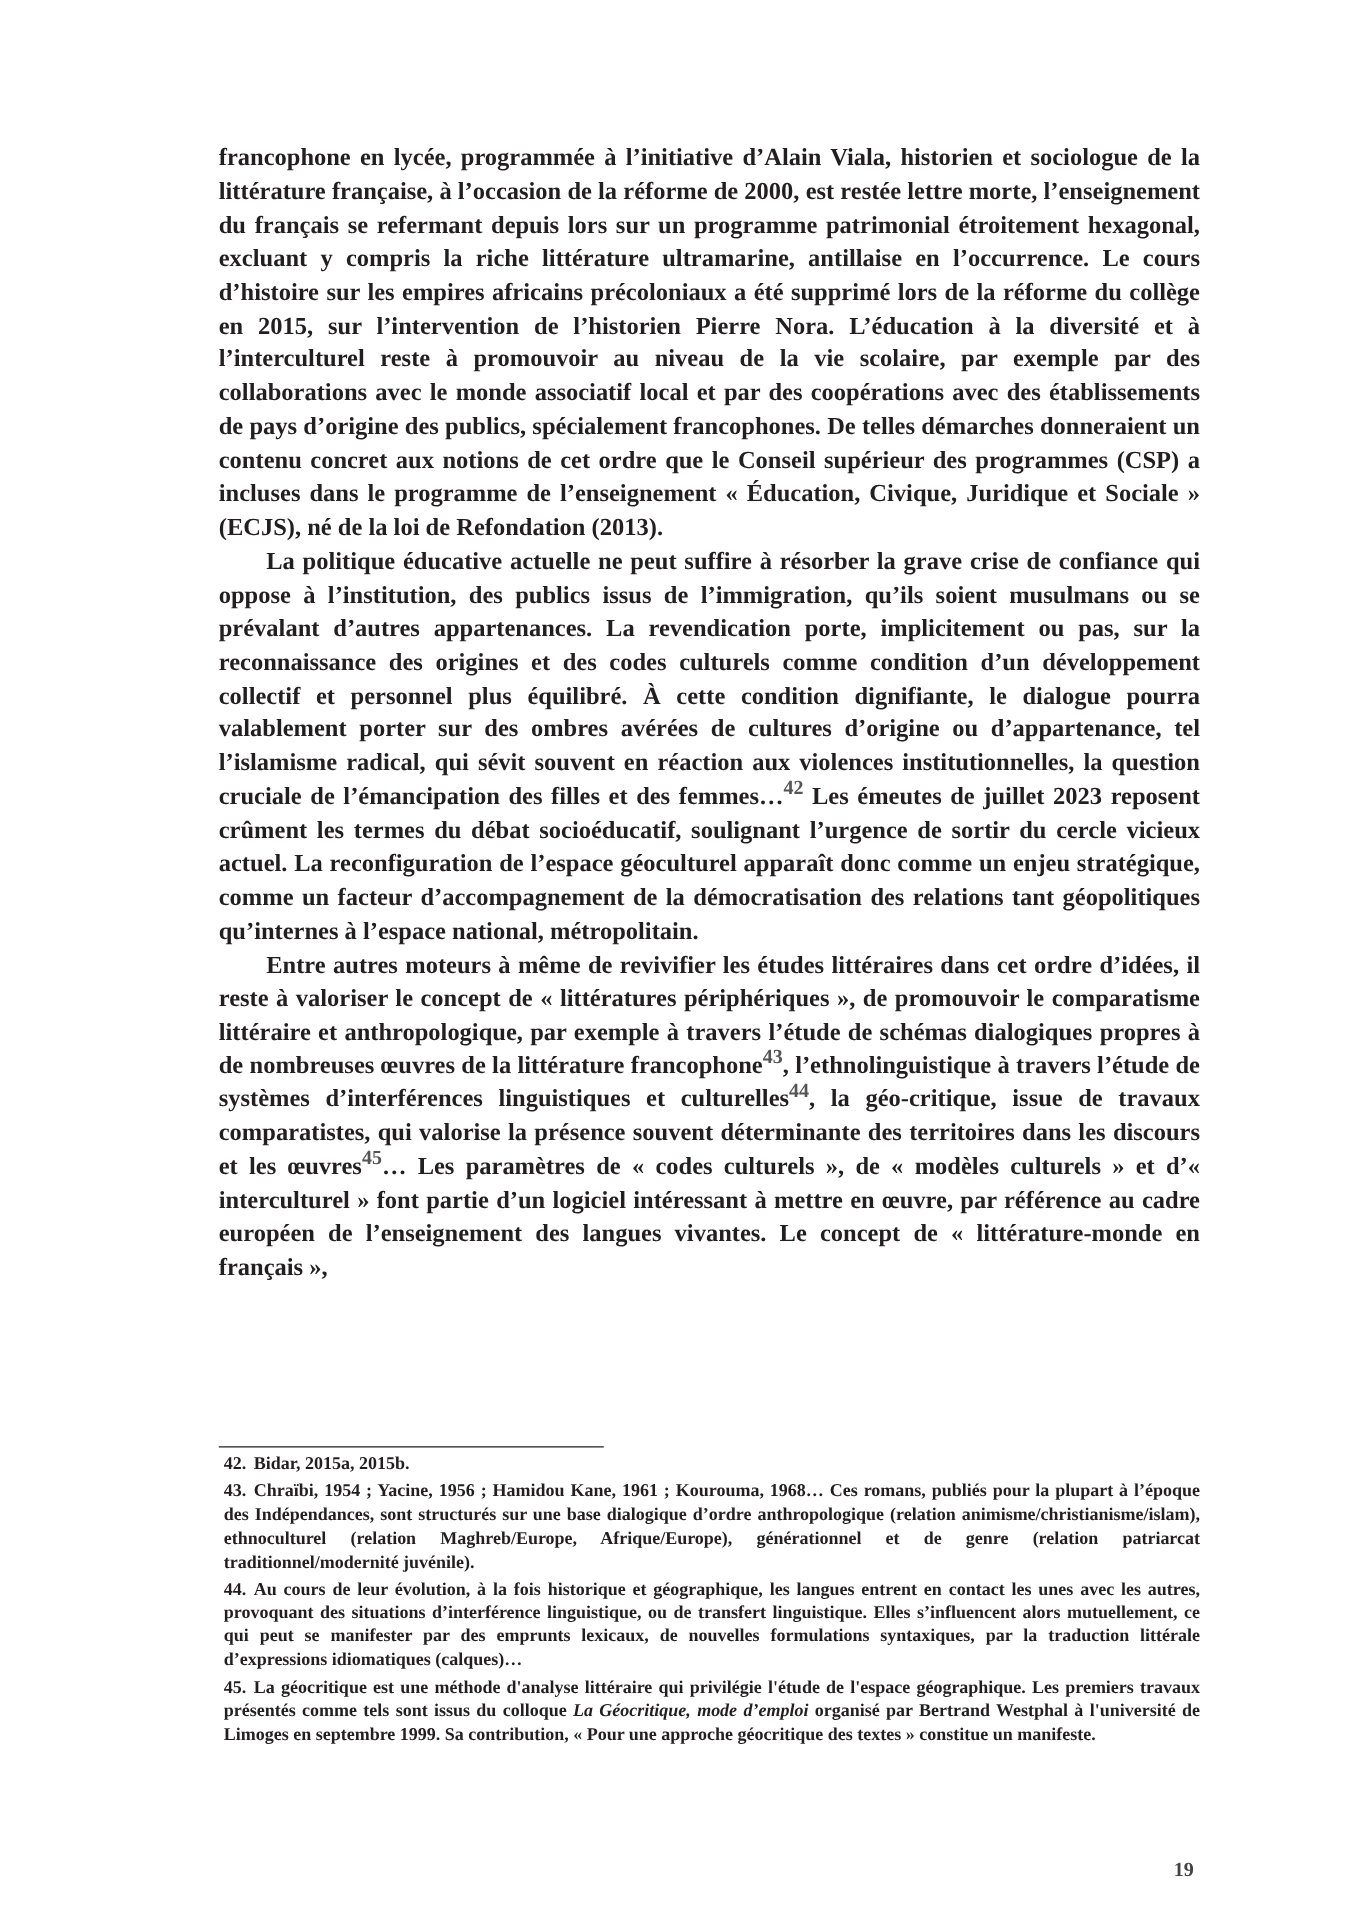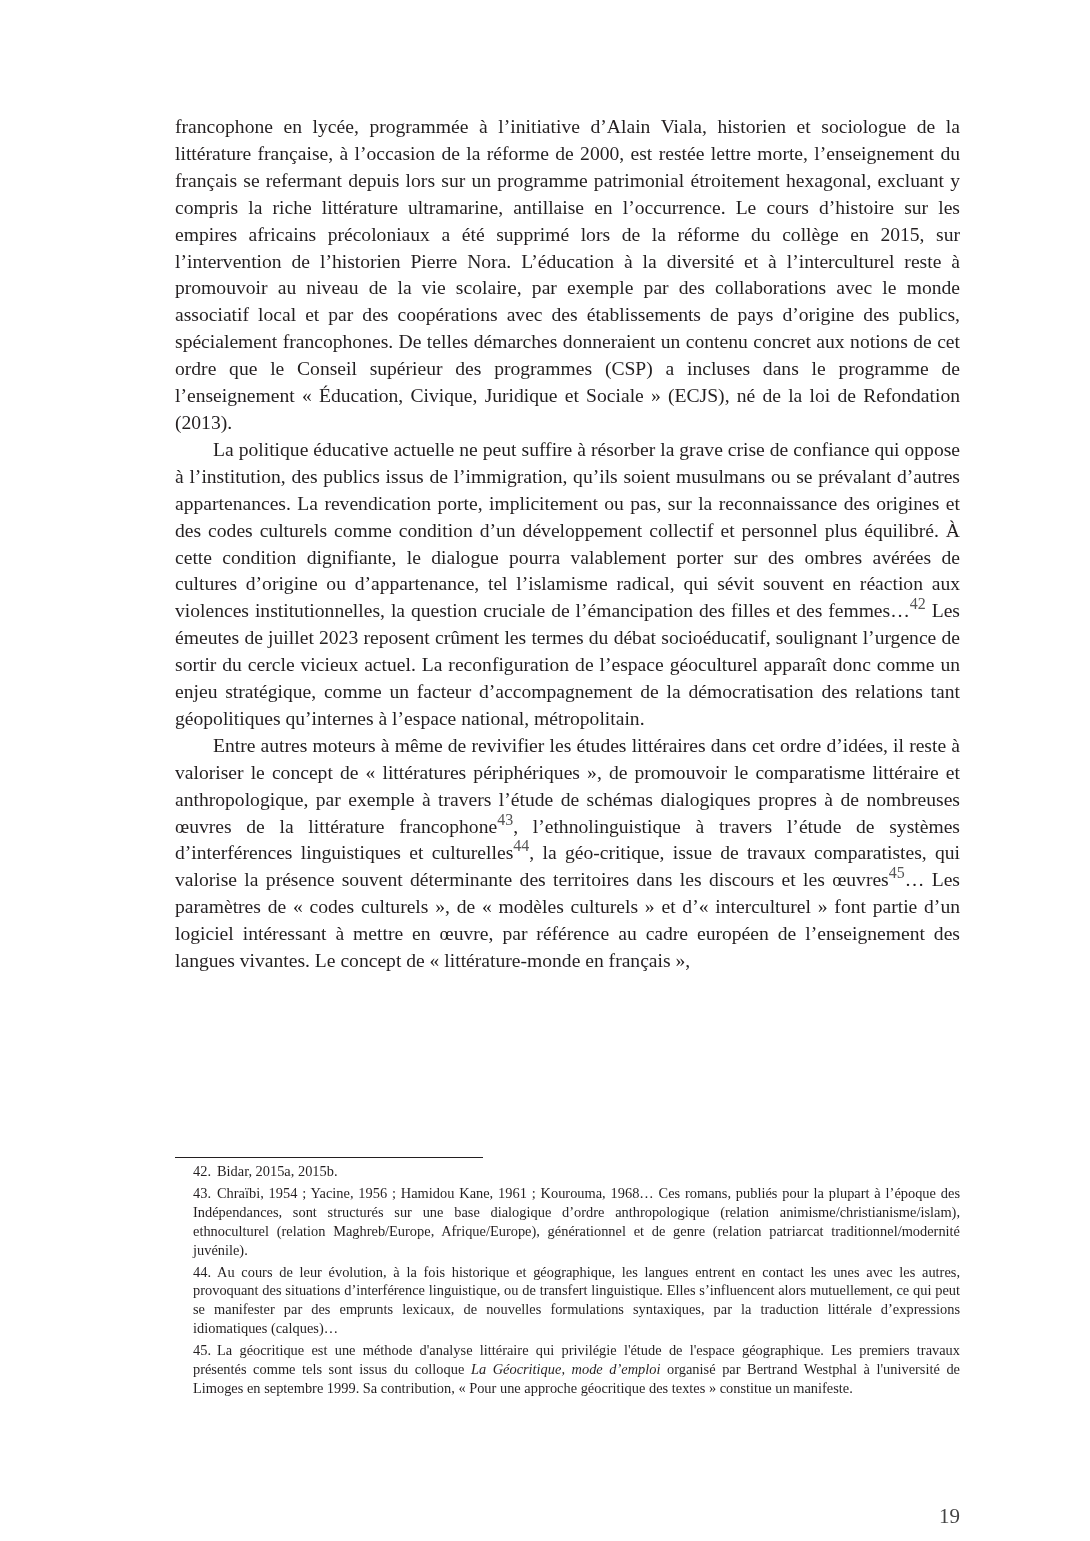--- a/index.html
+++ b/index.html
@@ -1,44 +1,44 @@
 <!DOCTYPE html>
 <html><head>
 <meta charset="utf-8">
 <style>
   html, body { margin: 0; padding: 0; background: #ffffff; }
   body { width: 1090px; height: 1541px; position: relative; overflow: hidden; }
   .page {
     position: absolute; left: 0; top: 0; width: 1090px; height: 1541px;
-    background: #ffffff; color: #231f20;
+    background: #ffffff; color: #231f20; font-weight: bold;
   }
   .body-text {
     position: absolute; left: 175px; top: 114px; width: 785px;
     font-family: "Liberation Serif", serif;
     font-size: 19.6px; line-height: 26.9px;
     text-align: justify; hyphens: manual;
   }
   .body-text p { margin: 0; }
   .body-text p.indent { text-indent: 38px; }
   sup.fn { font-size: 16px; line-height: 0; vertical-align: super; color: #555; }
   .rule {
     position: absolute; left: 175px; top: 1157px; width: 308px; height: 0;
     border-top: 1px solid #231f20;
   }
   .footnotes {
     position: absolute; left: 175px; top: 1162px; width: 785px;
     font-family: "Liberation Serif", serif;
     font-size: 14.4px; line-height: 18.9px; text-align: justify;
   }
-  .footnotes .fn-item { margin: 0 0 3px 18px; }
+  .footnotes .fn-item { margin: 0 0 3px 4px; }
   .footnotes .fn-num { margin-right: 6px; }
   .footnotes em { font-style: italic; }
   .page-number {
     position: absolute; left: 939px; top: 1488px;
-    font-family: "Liberation Serif", serif; font-size: 21px; color: #444; margin-top: 16px;
+    font-family: "Liberation Serif", serif; font-size: 16px; color: #444;
   }
 </style>
 </head>
 <body>
 
 <div class="page">
   <div class="body-text" id="body-text">
       <p class=""><span>francophone en lycée, programmée à l’initiative d’Alain Viala, historien et sociologue de la littérature française, à l’occasion de la réforme de 2000, est restée lettre morte, l’enseignement du français se refermant depuis lors sur un programme patrimonial étroitement hexagonal, excluant y compris la riche littérature ultramarine, antillaise en l’occurrence. Le cours d’histoire sur les empires africains précoloniaux a été sup­primé lors de la réforme du collège en 2015, sur l’intervention de l’historien Pierre Nora. L’éducation à la diversité et à l’interculturel reste à promouvoir au niveau de la vie scolaire, par exemple par des collaborations avec le monde associatif local et par des coopérations avec des établissements de pays d’origine des publics, spécialement francophones. De telles démarches donneraient un contenu concret aux notions de cet ordre que le Conseil supérieur des programmes (CSP) a incluses dans le programme de l’enseignement « Éducation, Civique, Juridique et Sociale » (ECJS), né de la loi de Refondation (2013).</span></p>
       <p class="indent"><span>La politique éducative actuelle ne peut suffire à résorber la grave crise de confiance qui oppose à l’institution, des publics issus de l’immigration, qu’ils soient musulmans ou se prévalant d’autres appartenances. La revendication porte, implicitement ou pas, sur la reconnaissance des origines et des codes culturels comme condition d’un développement collectif et personnel plus équilibré. À cette condition dignifiante, le dialogue pourra valablement porter sur des ombres avérées de cultures d’origine ou d’appartenance, tel l’islamisme radical, qui sévit souvent en réaction aux violences institutionnelles, la question cruciale de l’émancipation des filles et des femmes…</span><sup class="fn">42</sup><span> Les émeutes de juillet 2023 reposent crûment les termes du débat socioéducatif, soulignant l’urgence de sortir du cercle vicieux actuel. La reconfiguration de l’espace géoculturel apparaît donc comme un enjeu stratégique, comme un facteur d’accompa­gnement de la démocratisation des relations tant géopolitiques qu’internes à l’espace national, métropolitain.</span></p>
       <p class="indent"><span>Entre autres moteurs à même de revivifier les études littéraires dans cet ordre d’idées, il reste à valoriser le concept de « littératures périphériques », de promou­voir le comparatisme littéraire et anthropologique, par exemple à travers l’étude de schémas dialogiques propres à de nombreuses œuvres de la littérature francophone</span><sup class="fn">43</sup><span>, l’ethnolinguistique à travers l’étude de systèmes d’interférences linguistiques et culturelles</span><sup class="fn">44</sup><span>, la géo-critique, issue de travaux comparatistes, qui valorise la pré­sence souvent déterminante des territoires dans les discours et les œuvres</span><sup class="fn">45</sup><span>… Les paramètres de « codes culturels », de « modèles culturels » et d’« interculturel » font partie d’un logiciel intéressant à mettre en œuvre, par référence au cadre européen de l’enseignement des langues vivantes. Le concept de « littérature-monde en français »,</span></p>

